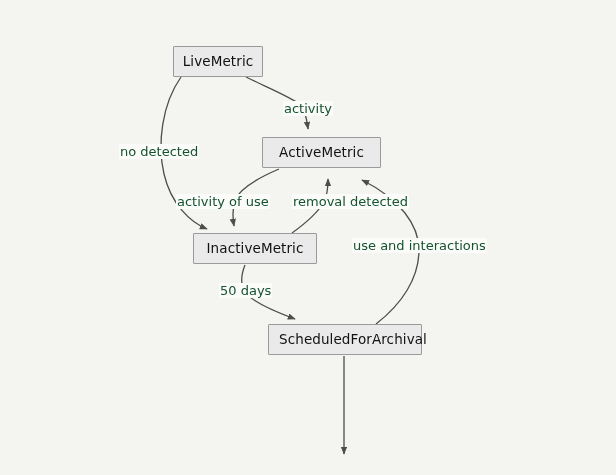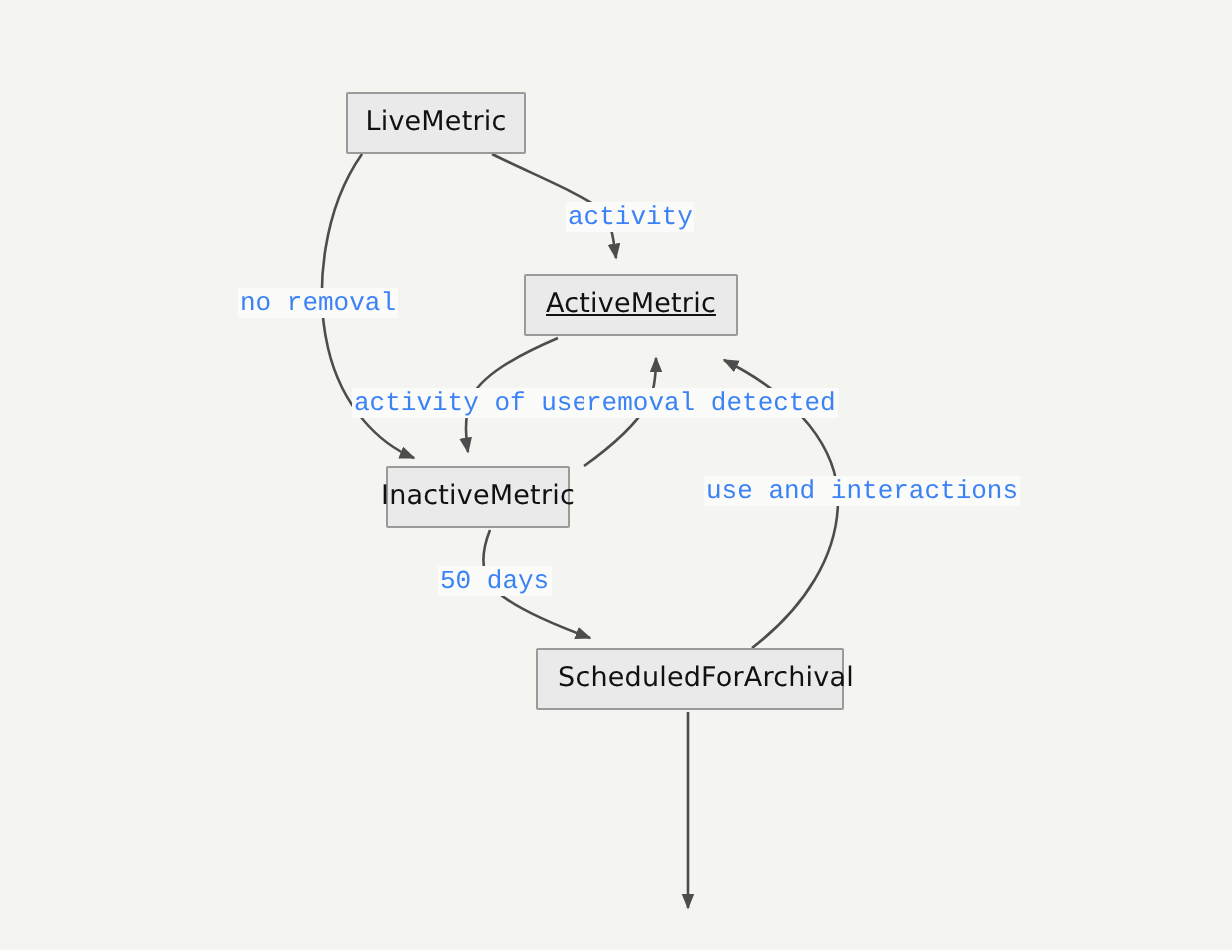--- a/index.html
+++ b/index.html
@@ -41,26 +41,25 @@
     justify-content: center;
     font-size: 13.5px;
     color: #111111;
     letter-spacing: 0.1px;
     white-space: nowrap;
     line-height: 1;
   }
   .edge-label {
     position: absolute;
     background: #fbfbf9;
-    color: #3b82f6;
+    color: #14532d;
     font-size: 13px;
     line-height: 15px;
     white-space: nowrap;
     padding: 0 1px;
-    font-family: Liberation Mono, monospace;
   }
 </style>
 </head>
 <body>
 
 <div id="diagram-canvas">
 
   <svg id="diagram-svg" viewBox="0 0 616 475" xmlns="http://www.w3.org/2000/svg">
     <defs>
       <marker id="arrowhead" markerWidth="9" markerHeight="9" refX="7.2" refY="3.2" orient="auto" markerUnits="userSpaceOnUse">
@@ -80,34 +79,34 @@
 
     <path d="M376,292 C402,272 419,246 419,218 C419,193 400,167 362,148" fill="none" stroke="#4d4d4d" stroke-width="1.3" marker-end="url(#arrowhead)"></path>
 
     <path d="M344,324 L344,422" fill="none" stroke="#4d4d4d" stroke-width="1.3" marker-end="url(#arrowhead)"></path>
   </svg>
 
   <div class="state-node" style="left:173px; top:14px; width:90px; height:31px;">
     <span>LiveMetric</span>
   </div>
 
-  <div class="state-node" style="left:262px; top:105px; width:107px; height:31px;text-decoration:underline;">
+  <div class="state-node" style="left:262px; top:105px; width:119px; height:31px;">
     <span>ActiveMetric</span>
   </div>
 
-  <div class="state-node" style="left:193px; top:201px; width:92px; height:31px;">
+  <div class="state-node" style="left:193px; top:201px; width:124px; height:31px;">
     <span>InactiveMetric</span>
   </div>
 
   <div class="state-node" style="left:268px; top:292px; width:154px; height:31px;padding-left:16px;">
     <span>ScheduledForArchival</span>
   </div>
 
 
-  <div class="edge-label" style="left:119px; top:112px;">no removal</div>
+  <div class="edge-label" style="left:119px; top:112px;">no detected</div>
 
   <div class="edge-label" style="left:283px; top:69px;">activity</div>
 
   <div class="edge-label" style="left:176px; top:162px;">activity of use</div>
 
   <div class="edge-label" style="left:292px; top:162px;">removal detected</div>
 
   <div class="edge-label" style="left:219px; top:251px;">50 days</div>
 
   <div class="edge-label" style="left:352px; top:206px;">use and interactions</div>

